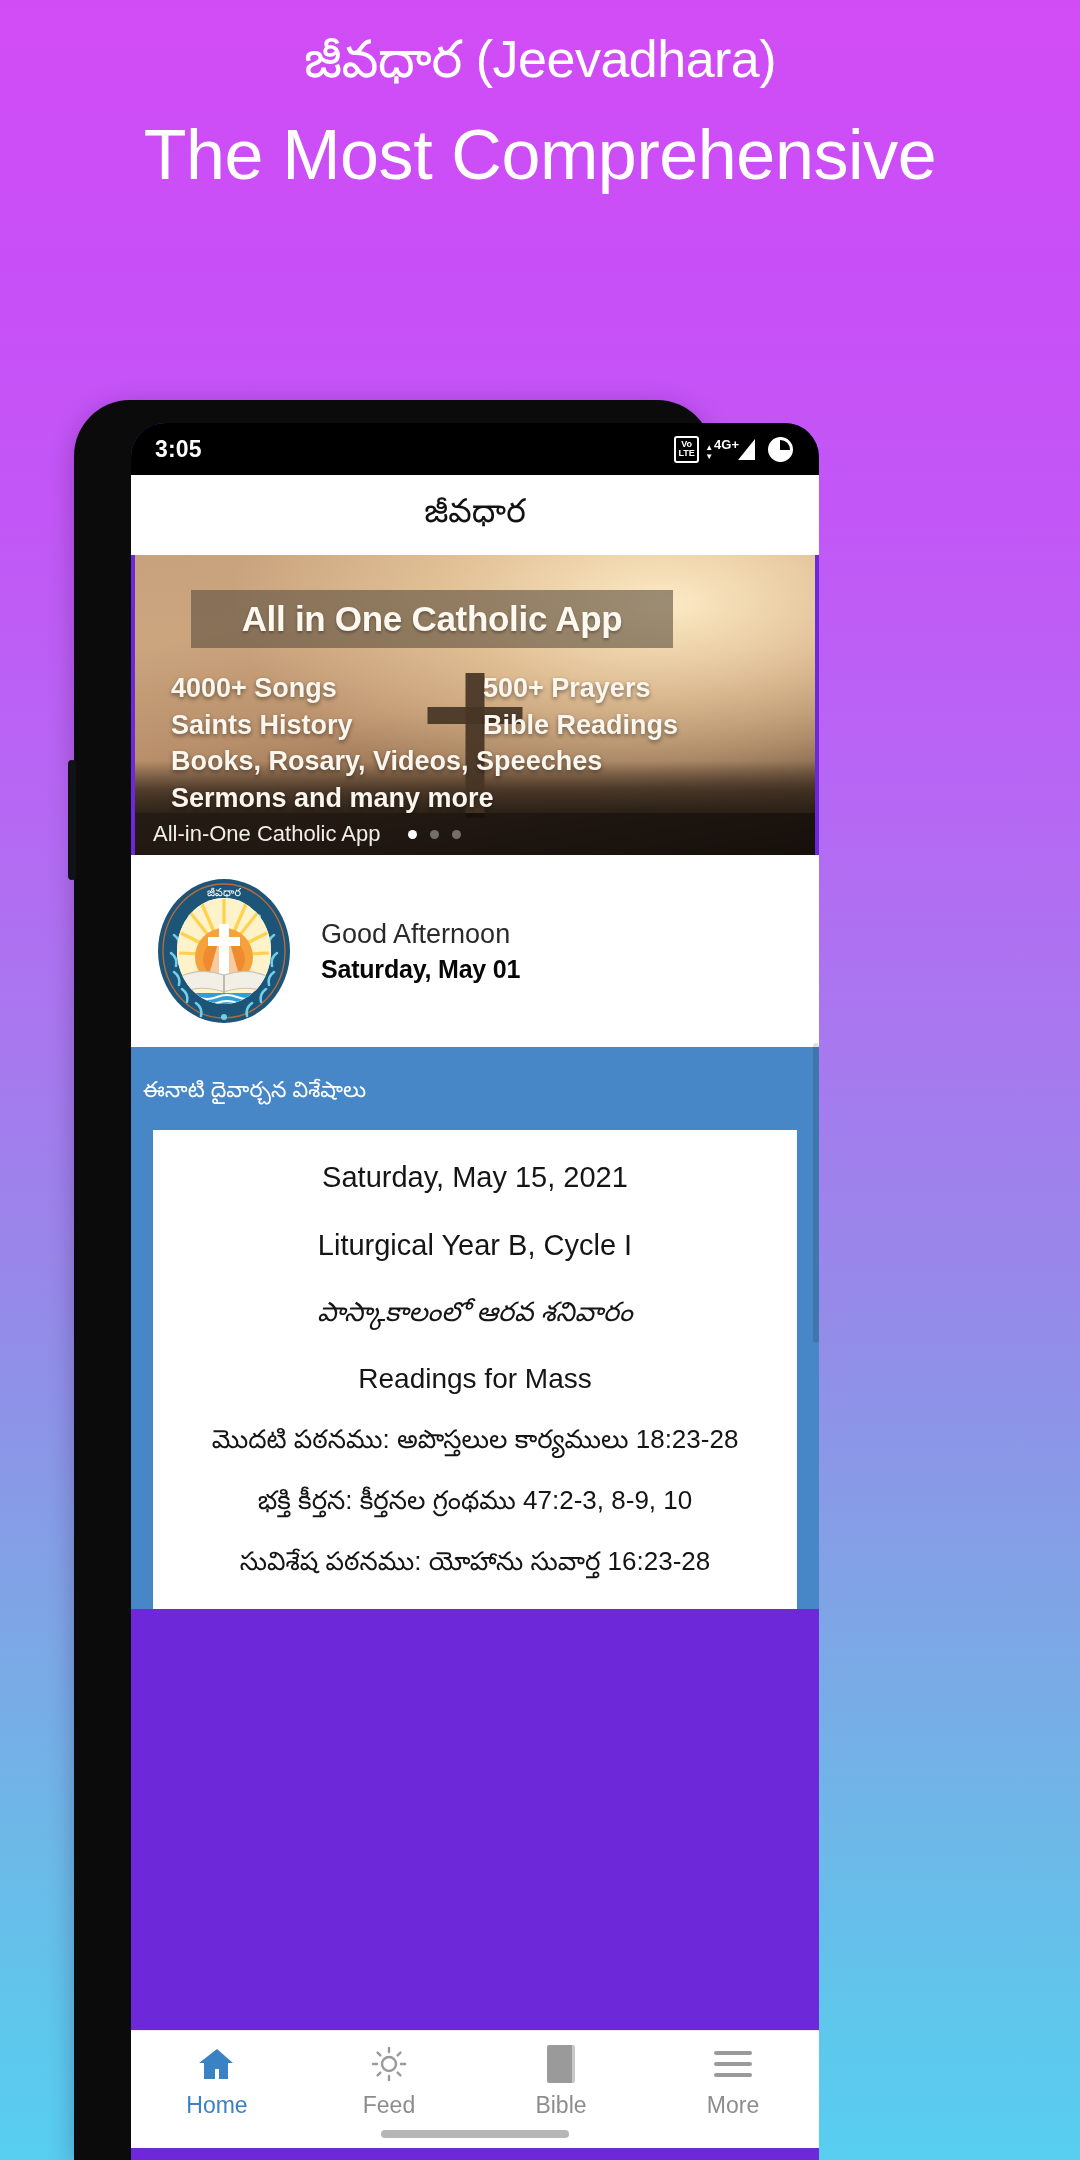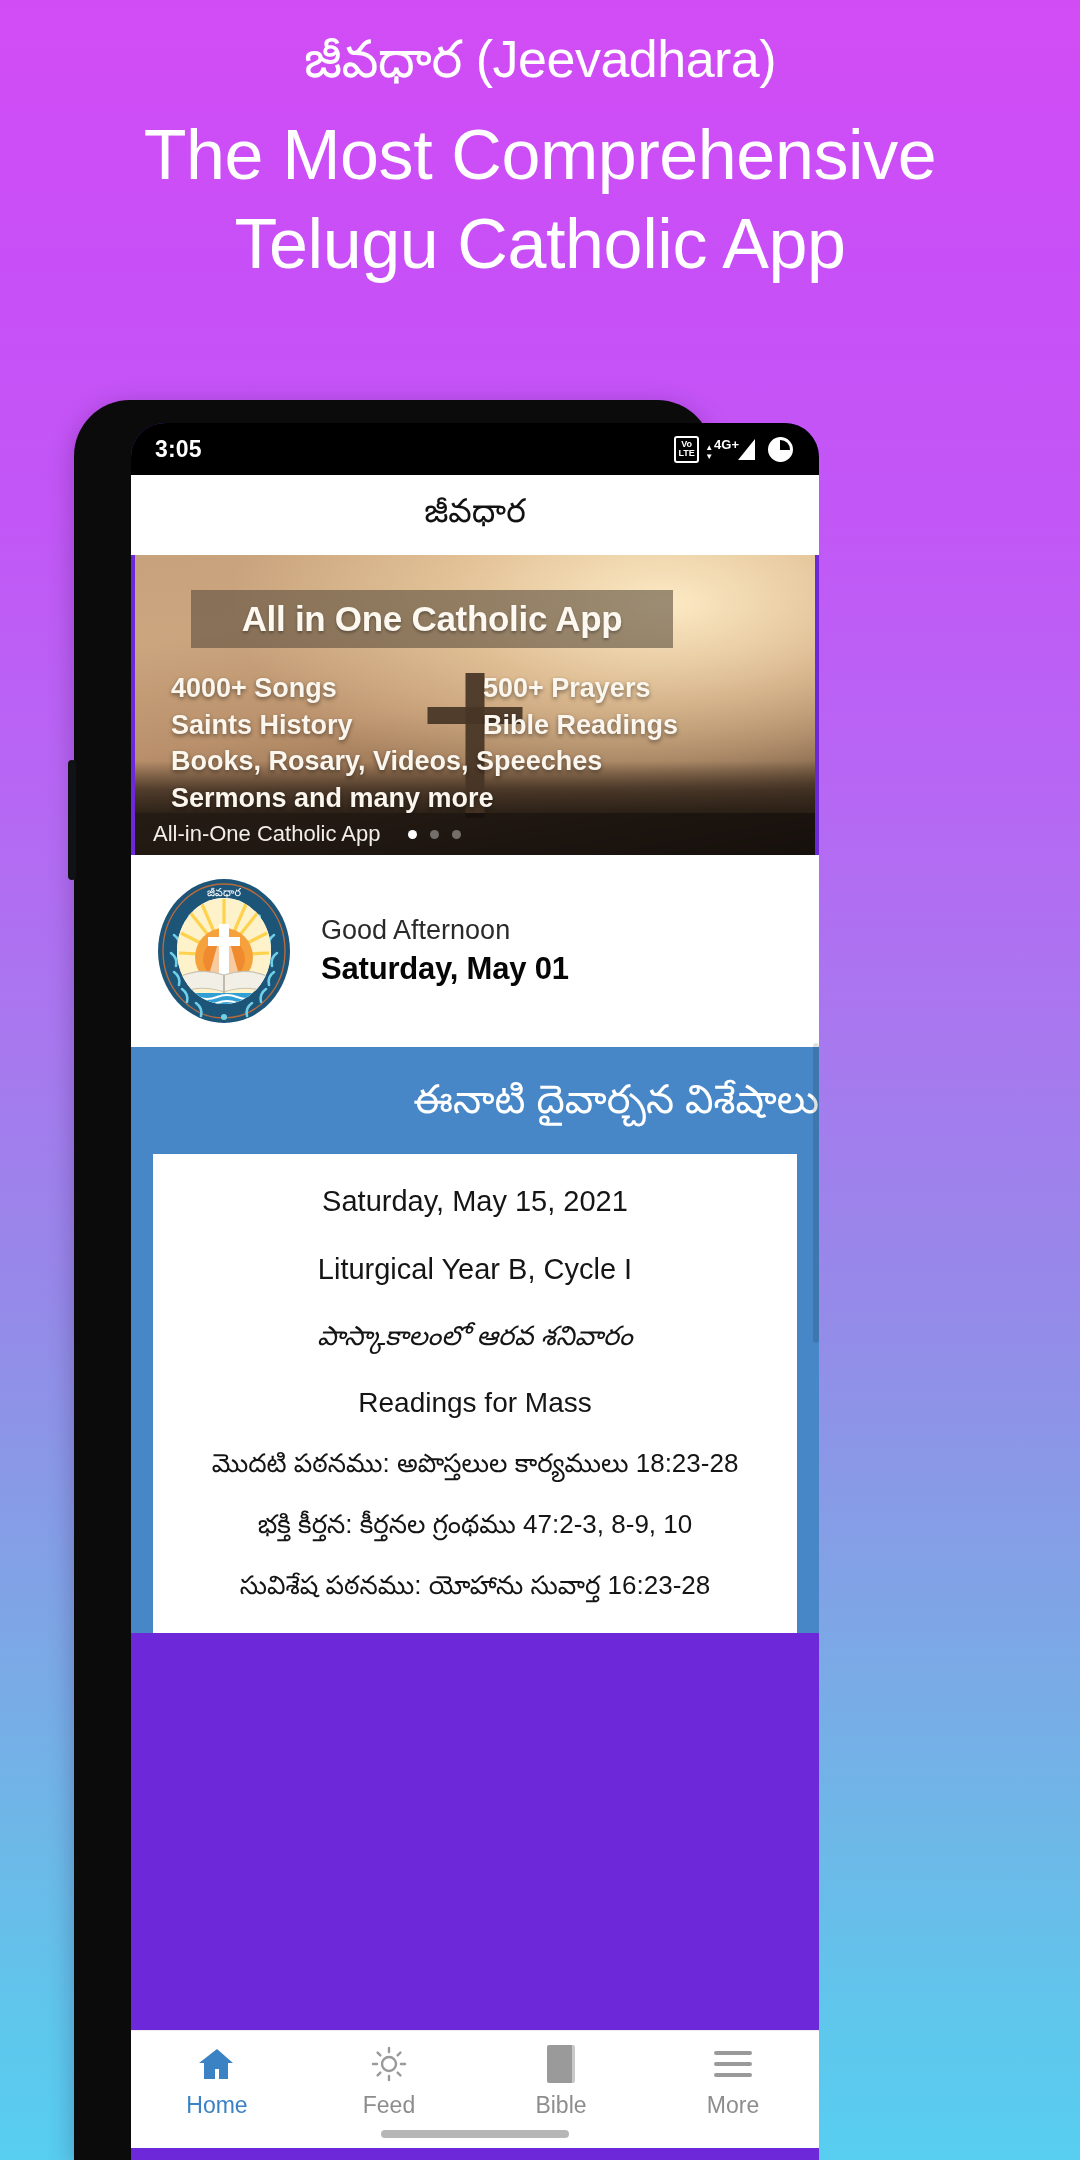--- a/index.html
+++ b/index.html
@@ -172,27 +172,27 @@
   
   .greeting {
     display: flex; align-items: center;
     padding: 22px 0 22px 24px;
     gap: 28px;
     background: #fff;
   }
   .logo { width: 138px; height: 148px; flex: none; }
   .greet-text { display: flex; flex-direction: column; gap: 5px; }
   .greet-top { font-size: 27px; color: #2a2a2a; font-weight: 400; }
-  .greet-date { font-size: 31px; color: #060606; font-weight: 700; letter-spacing: -0.2px; }
+  .greet-date { font-size: 25px; color: #060606; font-weight: 700; letter-spacing: -0.2px; }
 
   
   .blue-sec { background: #4787c7; padding: 18px 0 0 0; }
   .blue-head {
-    text-align: right; color: #ffffff;
-    font-size: 40px; padding: 12px 0 22px;
+    text-align: left; color: #ffffff;
+    font-size: 22px; padding: 12px 12px 22px;
   }
   .white-card {
     background: #ffffff;
     margin: 0 22px;
     padding: 32px 10px 26px;
     text-align: center;
     color: #151515;
   }
   .card-line { font-size: 29px; line-height: 1.1; margin-bottom: 36px; }
   .card-line.tel { font-size: 27px; font-style: italic; }
@@ -227,21 +227,20 @@
     position: absolute; right: 0; top: 620px;
     width: 6px; height: 300px; background: rgba(0,0,0,0.12); border-radius: 3px;
   }
 </style>
 </head>
 <body>
 
 <div class="promo">
   <div class="promo-line1">జీవధార (Jeevadhara)</div>
   <div class="promo-line2">The Most Comprehensive</div>
-  <div class="promo-line3">Telugu Catholic App</div>
 </div>
 
 <div class="phone">
   <div class="btn-side btn-left"></div>
   <div class="btn-side btn-right1"></div>
   <div class="btn-side btn-right2"></div>
 
   <div class="screen">
 
     <div class="statusbar">

